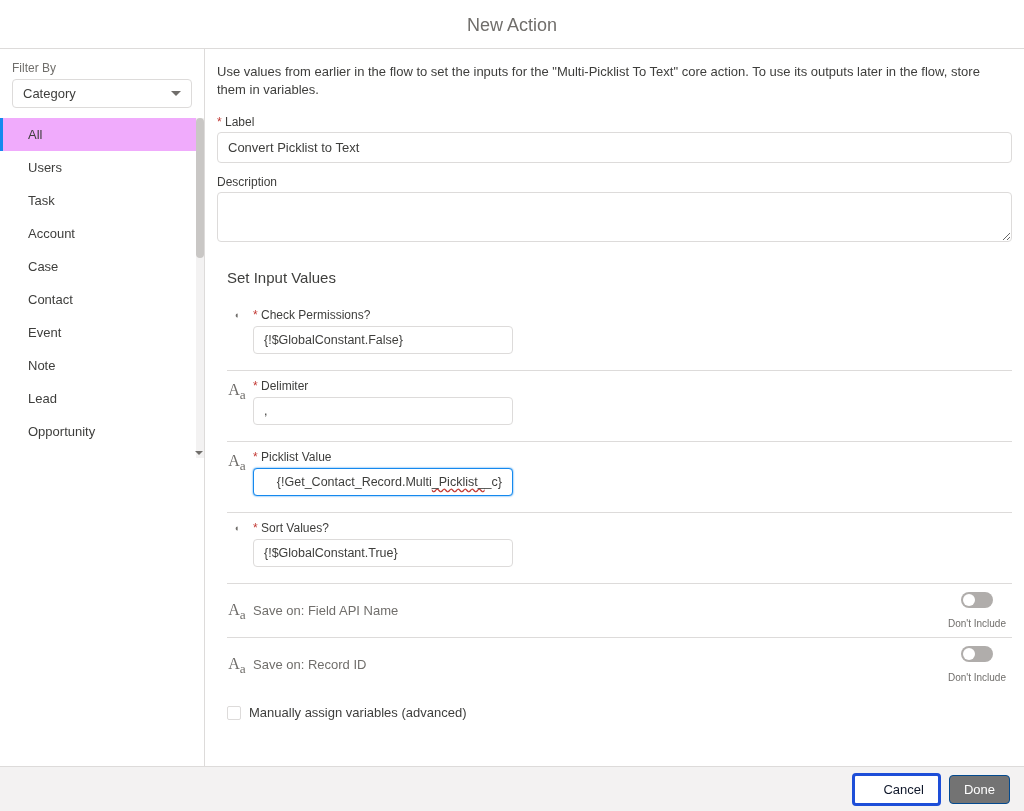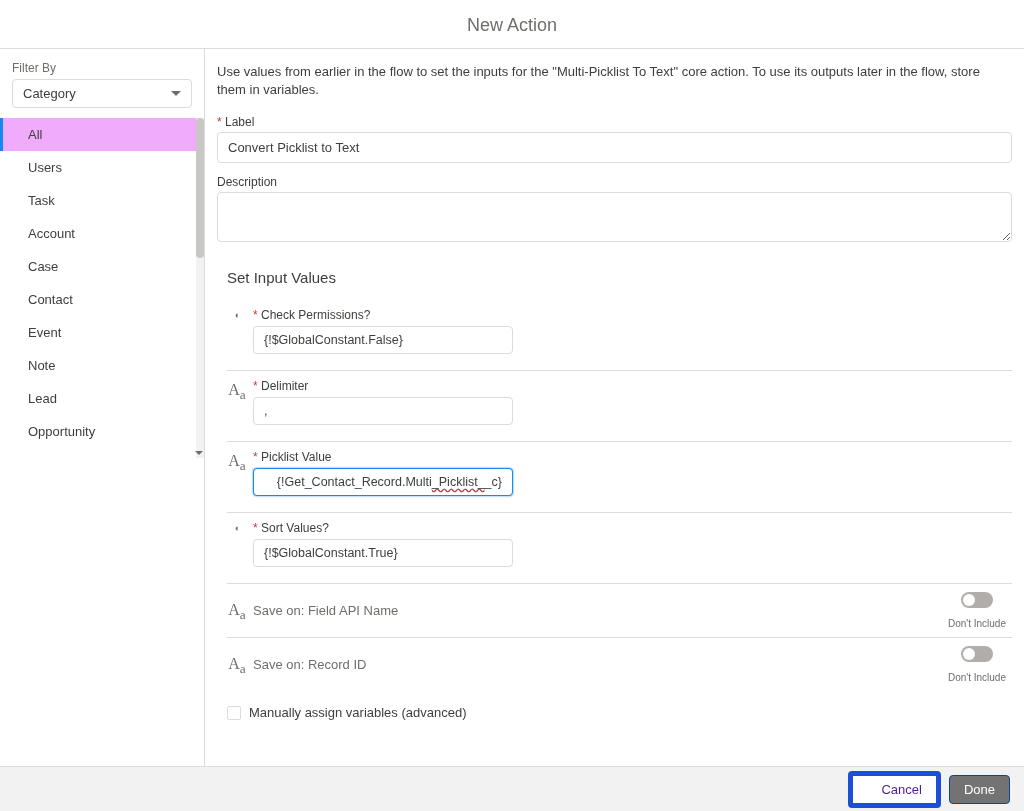--- a/index.html
+++ b/index.html
@@ -42,21 +42,21 @@
 .toggle-row.no-border { border-bottom: none; }
 .toggle-left { display: flex; align-items: center; }
 .toggle-wrap { text-align: center; margin-right: 6px; }
 .toggle { width: 32px; height: 16px; background: #b0adab; border-radius: 10px; position: relative; cursor: pointer; margin: 0 auto 2px; }
 .toggle-knob { width: 12px; height: 12px; background: #fff; border-radius: 50%; position: absolute; top: 2px; left: 2px; }
 .toggle-label { font-size: 10px; color: #706e6b; margin-top: 10px; }
 .checkbox-row { display: flex; align-items: center; margin: 14px 0 0 10px; }
 .checkbox { width: 14px; height: 14px; border: 1px solid #dddbda; border-radius: 2px; margin-right: 8px; cursor: pointer; }
 .footer { position: absolute; bottom: 0; left: 0; right: 0; height: 45px; background: #f3f2f2; border-top: 1px solid #dddbda; display: flex; align-items: center; justify-content: flex-end; padding: 0 14px; gap: 8px; }
 .btn { padding: 6px 14px; border-radius: 4px; font-size: 13px; cursor: pointer; }
-.btn-cancel { background: #fff; border: 5px solid #1d4ed8; color: #4c1d95; padding-left: 28px; }
+.btn-cancel { background: #fff; border: 3px solid #1d4ed8; color: #0f172a; padding-left: 28px; }
 .btn-done { background: #737373; border: 1px solid #034a8f; color: #fff; font-weight: 500; }
 .aa-icon { font-family: Liberation Serif, serif; font-size: 16px; color: #706e6b; }
 .tf-icon { color: #706e6b; font-size: 9px; letter-spacing: -1px; }
 </style>
 </head>
 <body>
 
 <div class="header">
   <div class="header-title">New Action</div>
 </div>

